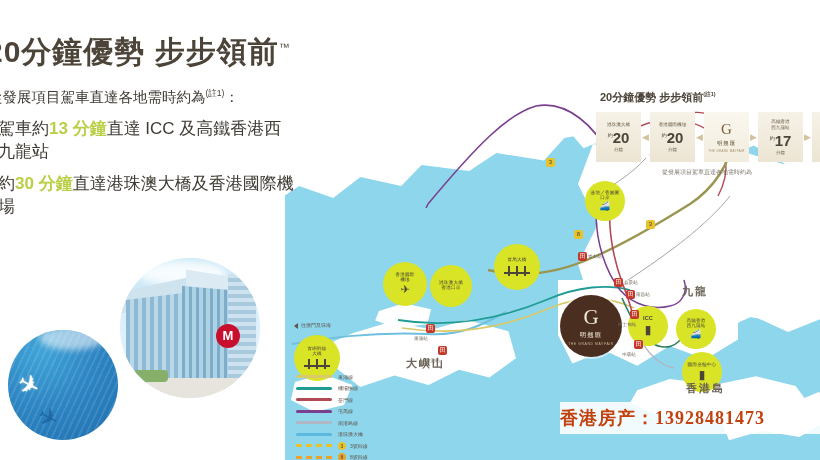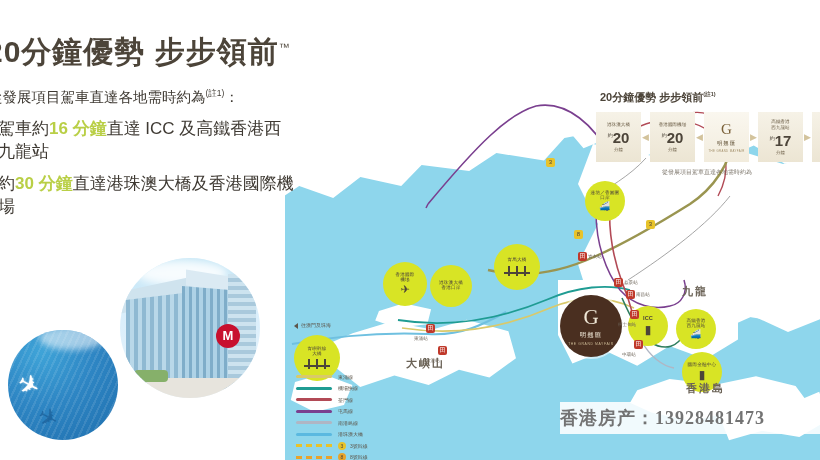--- a/index.html
+++ b/index.html
@@ -251,41 +251,41 @@
     position:absolute;left:74px;top:78px;font-size:6px;color:#6b6357;white-space:nowrap;opacity:.85;
   }
 
   
   .watermark{
     position:absolute;left:560px;top:402px;width:280px;height:32px;
     background:rgba(255,255,255,.88);
     display:flex;align-items:center;z-index:20;
   }
   .watermark span{
-    font-size:18px;color:#737373;font-family:"Liberation Serif",serif;
+    font-size:18px;color:#c2410c;font-family:"Liberation Serif",serif;
     letter-spacing:1px;white-space:nowrap;font-weight:bold;
   }
 </style>
 </head>
 <body>
 
 <div class="page">
 
   <div class="left-panel">
 
     <div class="headline">
       <span>20分鐘優勢 步步領前</span><span class="tm">™</span>
     </div>
 
     <div class="subline">
       <span>從發展項目駕車直達各地需時約為</span><span class="note">(註1)</span><span>：</span>
     </div>
 
     <div class="bullet b1">
-      <span>駕車約</span><span class="hl">16 分鐘</span><span>直達 ICC 及高鐵香港西九龍站</span>
+      <span>駕車約</span><span class="hl">13 分鐘</span><span>直達 ICC 及高鐵香港西九龍站</span>
     </div>
 
     <div class="bullet b2">
       <span>約</span><span class="hl">30 分鐘</span><span>直達港珠澳大橋及香港國際機場</span>
     </div>
 
     <div class="photo photo-plane">
       <div class="wave"></div>
       <div class="foam"></div>
       <div class="plane-glyph">✈</div>

